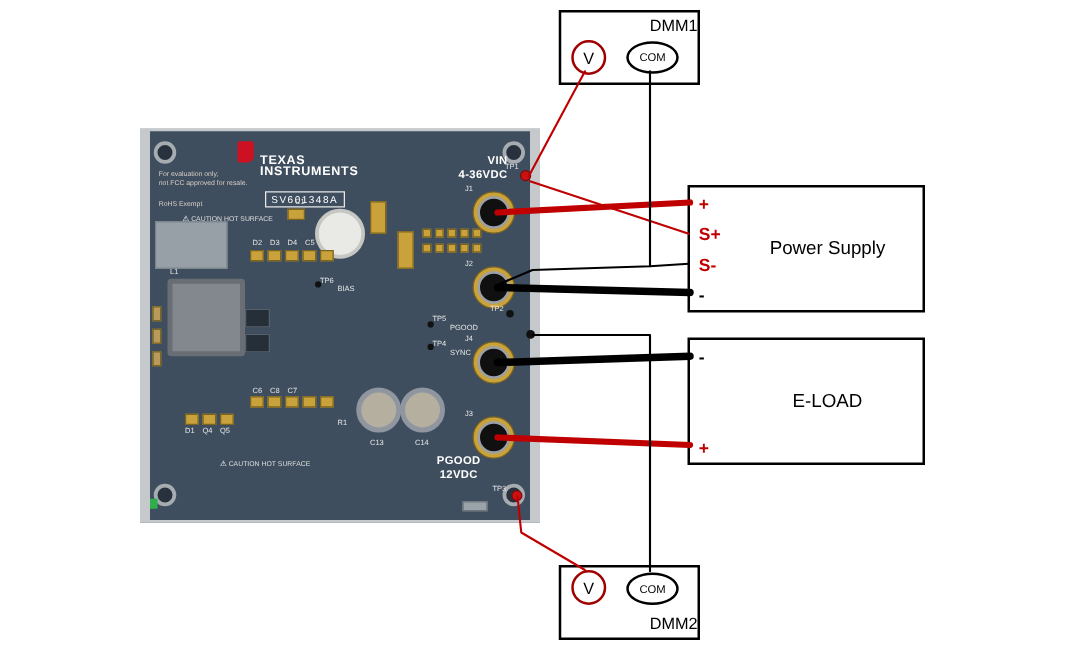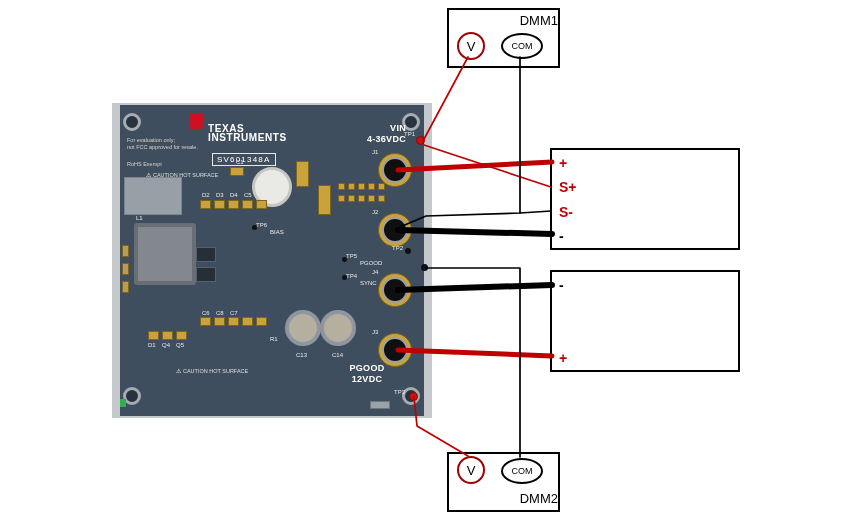--- a/index.html
+++ b/index.html
@@ -207,25 +207,27 @@
     <div class="term-com">
         <span>COM</span>
       </div>
   </div>
 
   <div class="eq-box" style="left:550px;top:148px;width:190px;height:102px">
     <span class="t-label red" style="top:4px">+</span>
     <span class="t-label red" style="top:28px">S+</span>
     <span class="t-label red" style="top:53px">S-</span>
     <span class="t-label" style="top:77px">-</span>
+    <div class="eq-title">Power Supply</div>
   </div>
 
   <div class="eq-box" style="left:550px;top:270px;width:190px;height:102px">
     <span class="t-label" style="top:4px">-</span>
     <span class="t-label red" style="top:77px">+</span>
+    <div class="eq-title">E-LOAD</div>
   </div>
 
   <div class="eq-box dmm dmm2" style="left:447px;top:452px;width:113px;height:60px">
     <div class="term-v">
         <span>V</span>
       </div>
     <div class="term-com">
         <span>COM</span>
       </div>
     <div class="dmm-title">DMM2</div>

